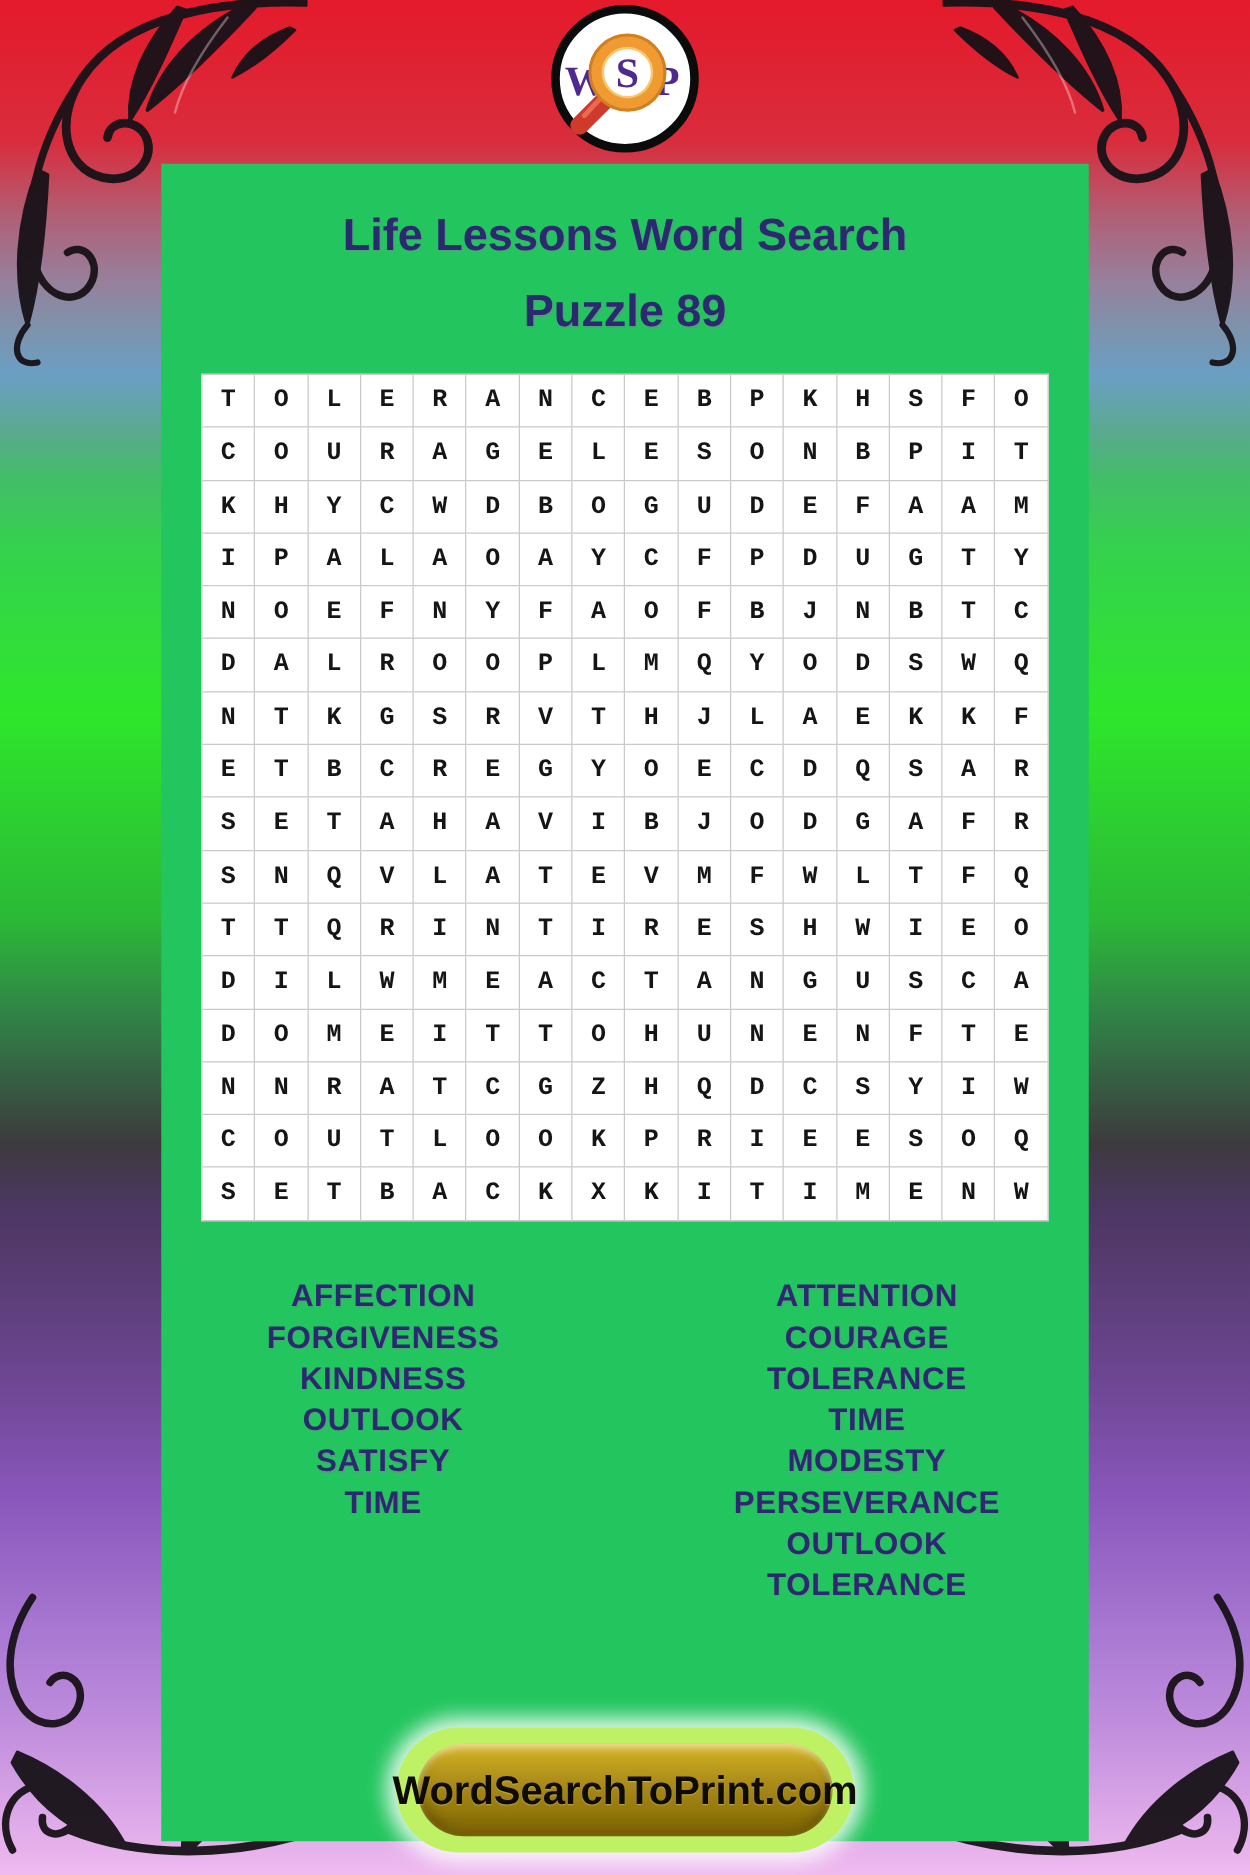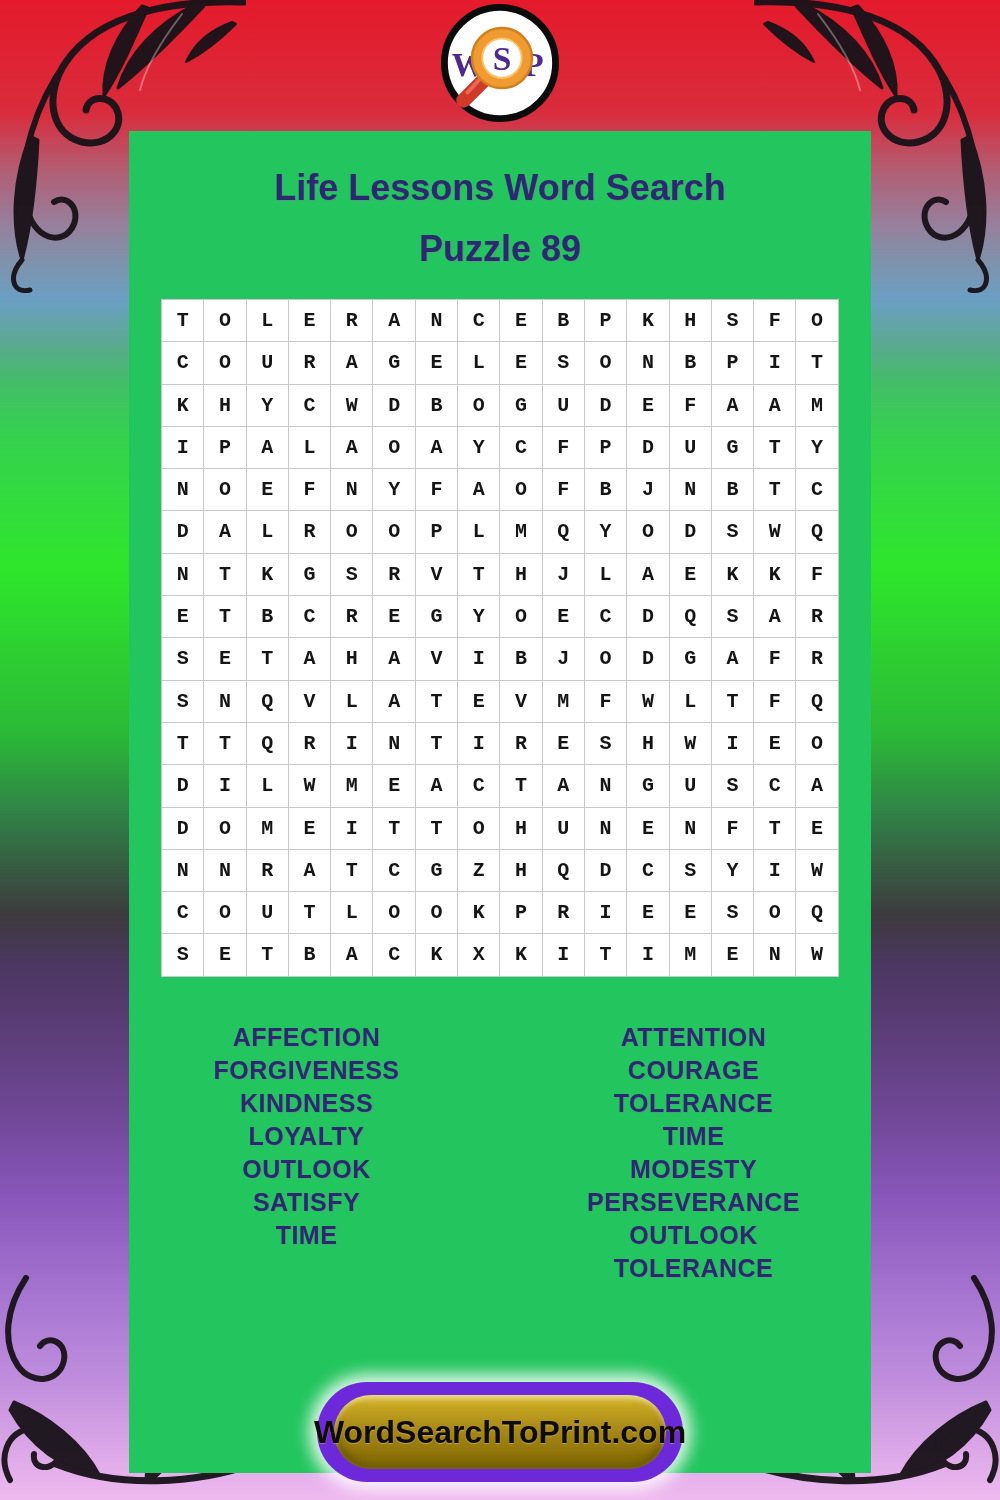--- a/index.html
+++ b/index.html
@@ -60,21 +60,21 @@
   }
   .word-col { list-style:none; text-align:center; }
   .word-col li {
     font-size:25px; font-weight:700; color:#2b2a6e; line-height:33px;
     letter-spacing:0.5px; text-shadow:1px 1px 0 rgba(130,120,165,0.4);
   }
 
   
   .button-halo {
     position:absolute; left:50%; top:1382px; transform:translateX(-50%);
-    background:#6d28d9; border-radius:60px; padding:13px 17px; z-index:3;
+    background:#bef264; border-radius:60px; padding:13px 17px; z-index:3;
     box-shadow:0 0 16px 8px rgba(255,255,255,0.85);
   }
   .gold-button {
     width:332px; height:74px; border-radius:37px;
     background:linear-gradient(180deg,#dcbf45 0%, #c5a41e 16%, #a8891a 45%, #8e7307 82%, #9a7d0a 100%);
     box-shadow:inset 0 3px 5px rgba(255,255,230,0.5), inset 0 -7px 10px rgba(60,45,0,0.45);
     display:flex; align-items:center; justify-content:center;
     font-size:32px; font-weight:700; color:#0d0b02; cursor:pointer;
     text-shadow:0 1px 1px rgba(255,240,180,0.35);
     border:none; font-family:"Liberation Sans", sans-serif;
@@ -411,21 +411,20 @@
       <div class="cell">E</div>
       <div class="cell">N</div>
       <div class="cell">W</div>
     </div>
 
   <div class="word-lists">
     <ul class="word-col">
         <li>AFFECTION</li>
         <li>FORGIVENESS</li>
         <li>KINDNESS</li>
-        <li>LOYALTY</li>
         <li>OUTLOOK</li>
         <li>SATISFY</li>
         <li>TIME</li>
       </ul>
     <ul class="word-col">
         <li>ATTENTION</li>
         <li>COURAGE</li>
         <li>TOLERANCE</li>
         <li>TIME</li>
         <li>MODESTY</li>

